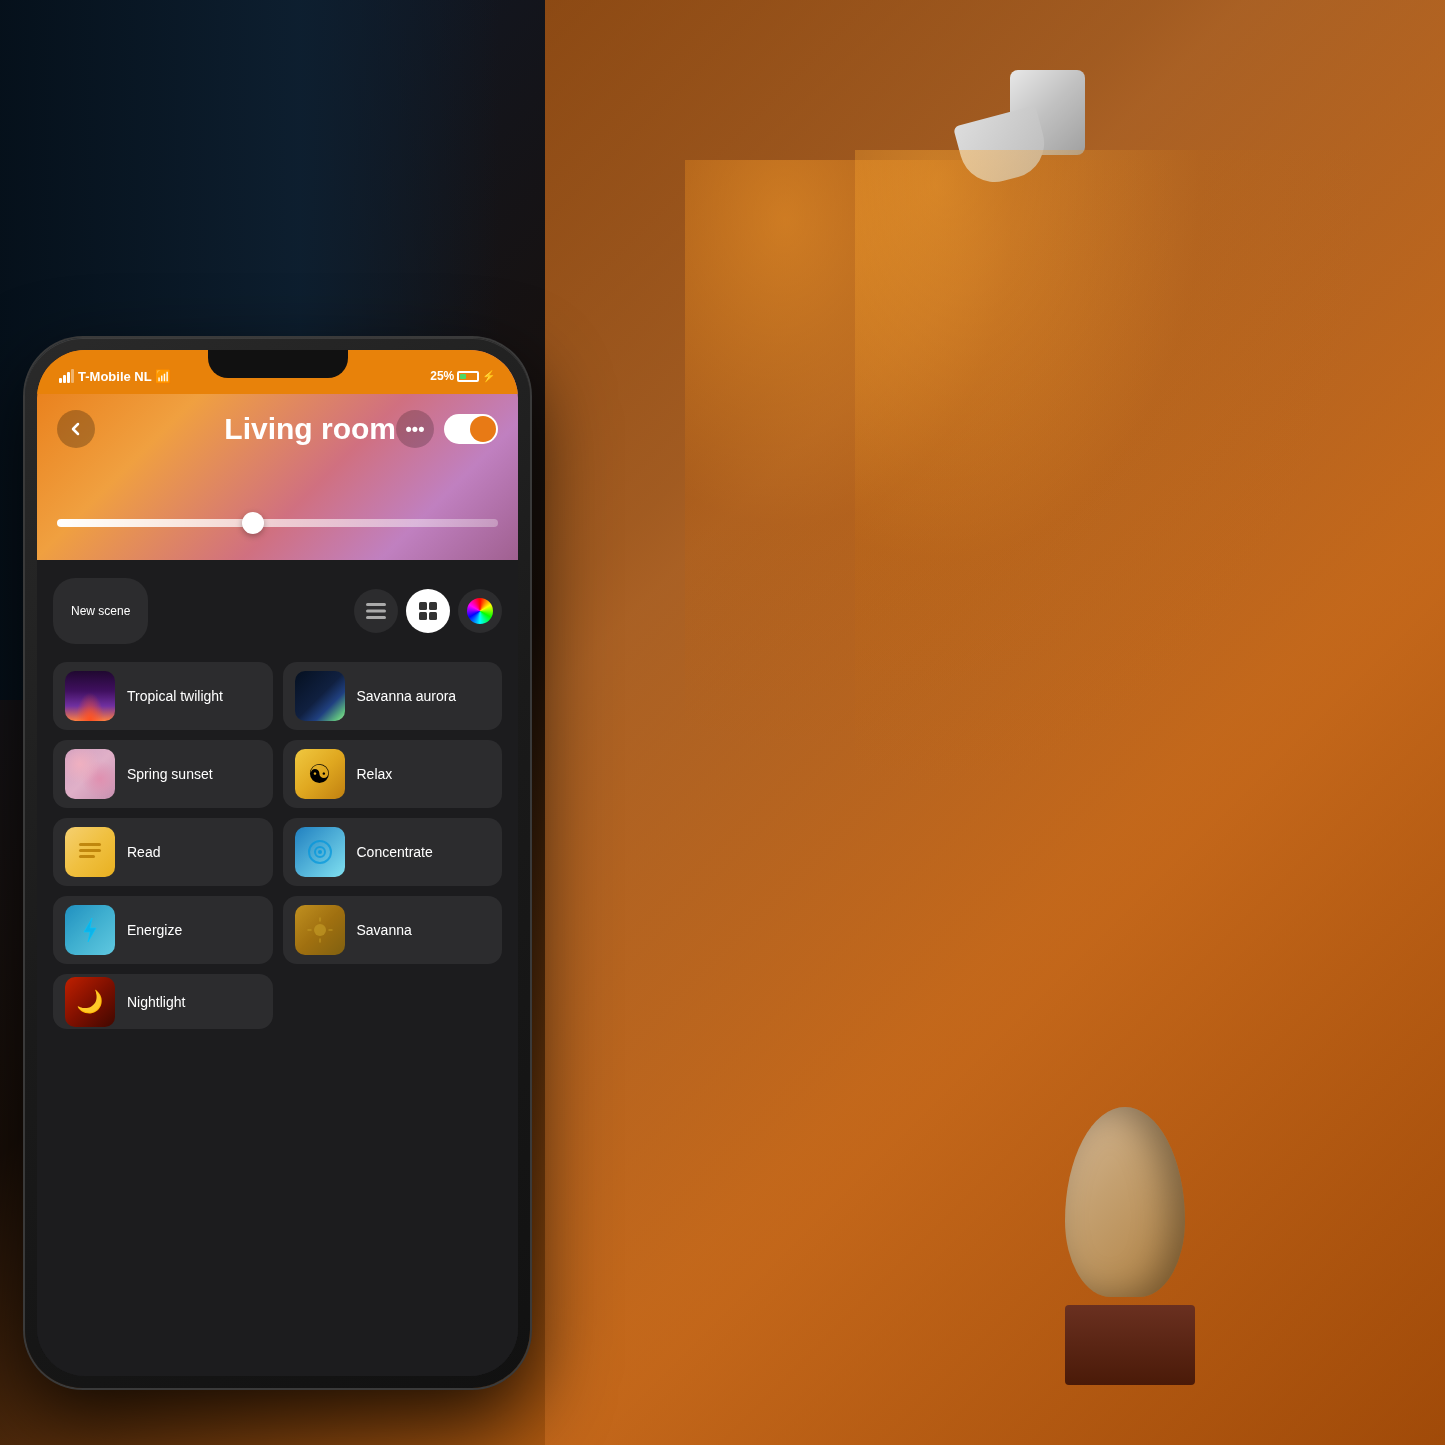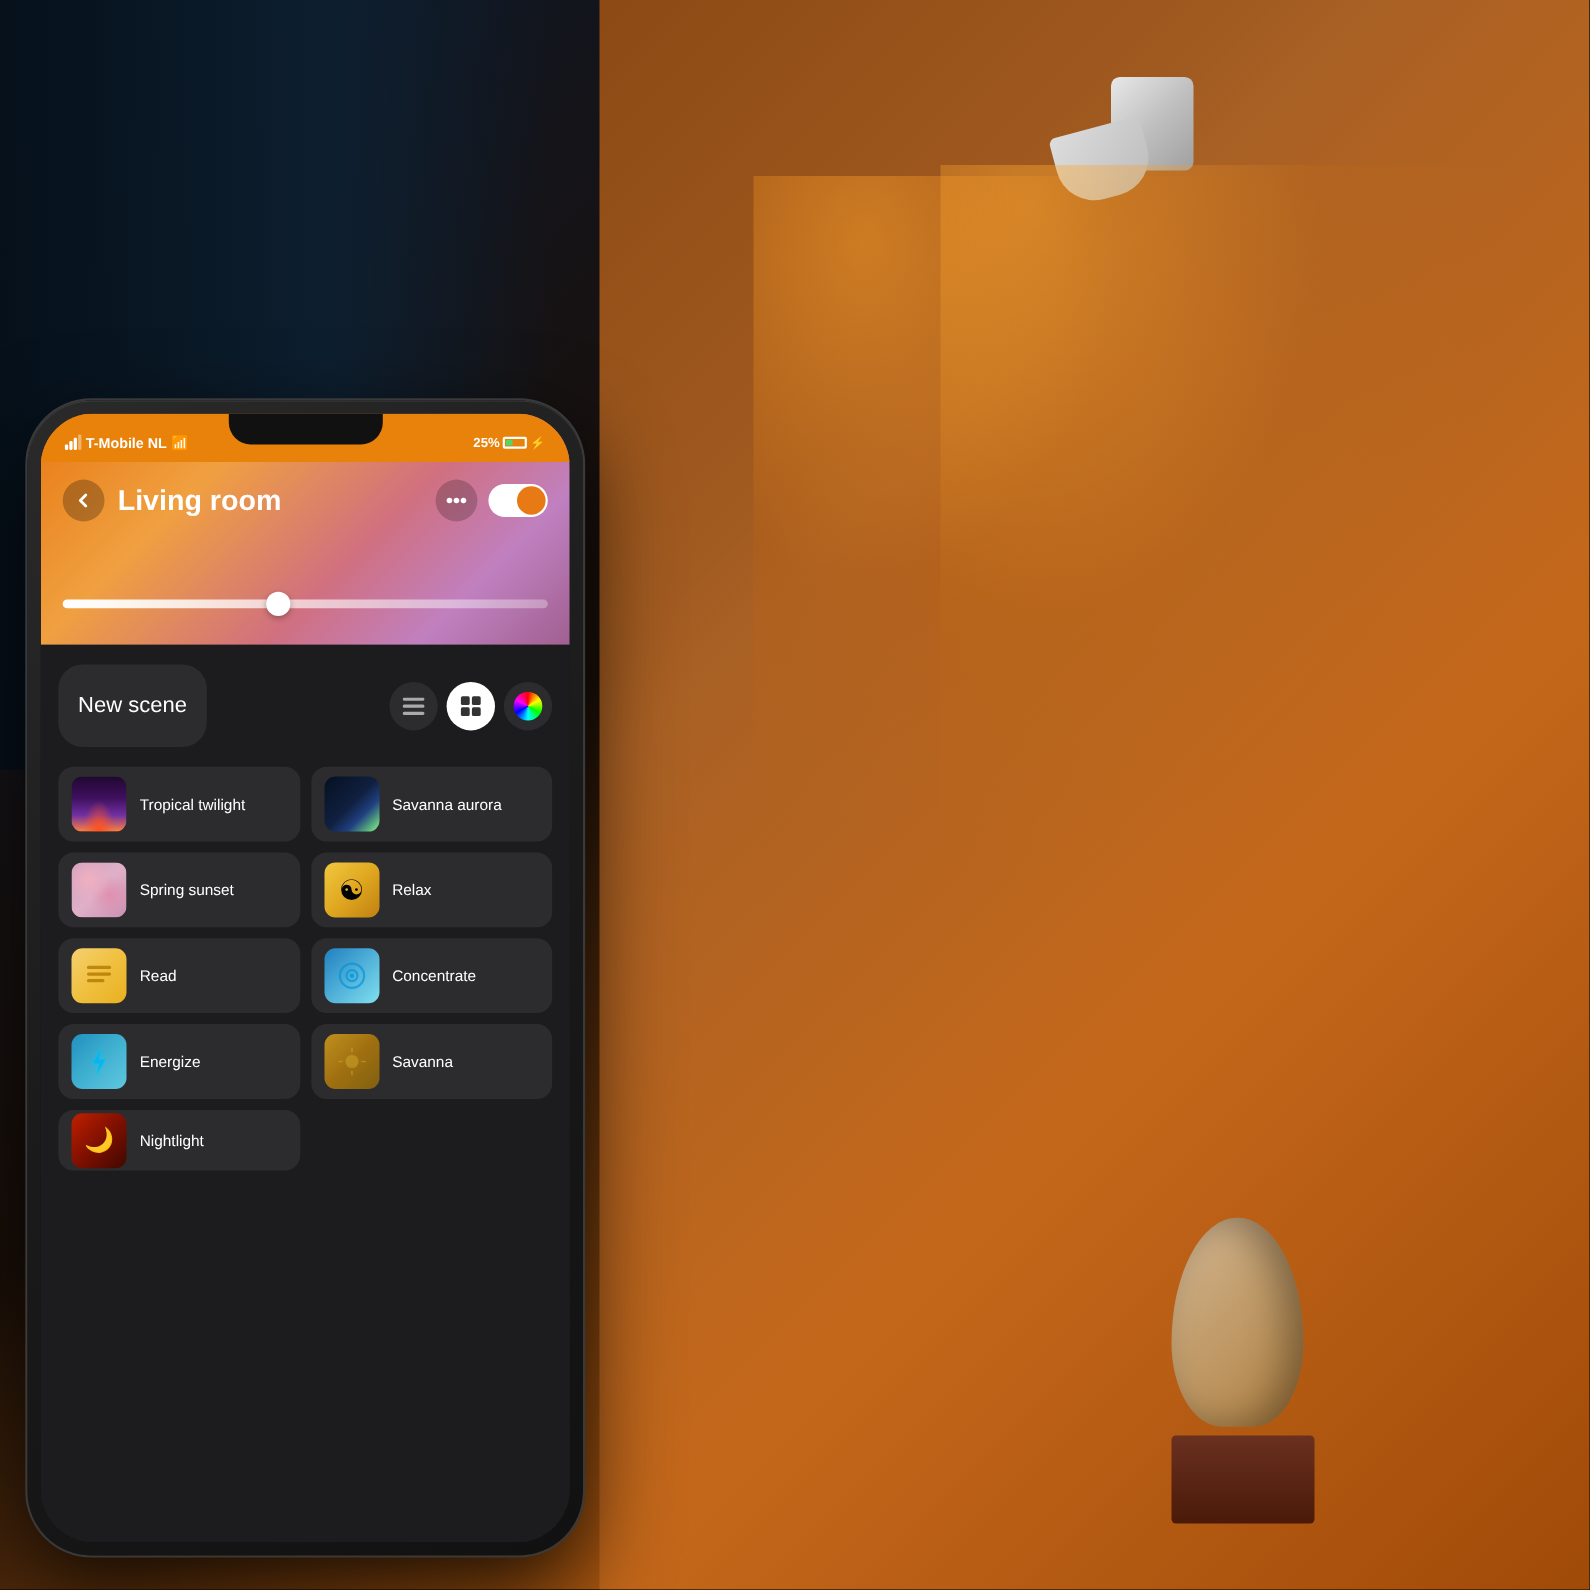--- a/index.html
+++ b/index.html
@@ -31,23 +31,24 @@
       position: absolute;
       top: 100px; right: -80px;
       width: 500px; height: 600px;
       background: radial-gradient(ellipse at 20% 10%, rgba(255,160,40,0.5) 0%, rgba(200,100,10,0.2) 40%, transparent 70%);
     }
 
     
     .phone-wrapper {
       position: absolute;
       left: 25px;
-      top: 364px;
+      top: 338px;
       width: 494px;
       height: 1050px;
+      text-align: right;
     }
     .phone-outer {
       width: 505px;
       height: 1050px;
       background: linear-gradient(145deg, #2a2a2a, #1a1a1a, #111);
       border-radius: 58px;
       box-shadow: 
         0 0 0 2px #3a3a3a,
         0 30px 80px rgba(0,0,0,0.8),
         inset 0 1px 0 rgba(255,255,255,0.1);
@@ -141,21 +142,21 @@
       justify-content: space-between;
     }
     .back-btn {
       width: 38px; height: 38px;
       background: rgba(0,0,0,0.25);
       border-radius: 50%;
       display: flex; align-items: center; justify-content: center;
       cursor: pointer;
     }
     .room-title {
-      font-size: 26px;
+      font-size: 30px;
       font-weight: 700;
       color: #fff;
       flex: 1;
       margin-left: 12px;
     }
     .more-btn {
       width: 38px; height: 38px;
       background: rgba(0,0,0,0.2);
       border-radius: 50%;
       display: flex; align-items: center; justify-content: center;
@@ -216,21 +217,21 @@
     .toolbar-row {
       display: flex;
       align-items: center;
       justify-content: space-between;
       margin-bottom: 18px;
     }
     .new-scene-btn {
       background: #2c2c2e;
       border-radius: 22px;
       padding: 26px 18px;
-      font-size: 20px;
+      font-size: 12px;
       font-weight: 500;
       color: #fff;
       cursor: pointer;
     }
     .view-btns {
       display: flex;
       gap: 8px;
     }
     .view-btn {
       width: 44px; height: 44px;

